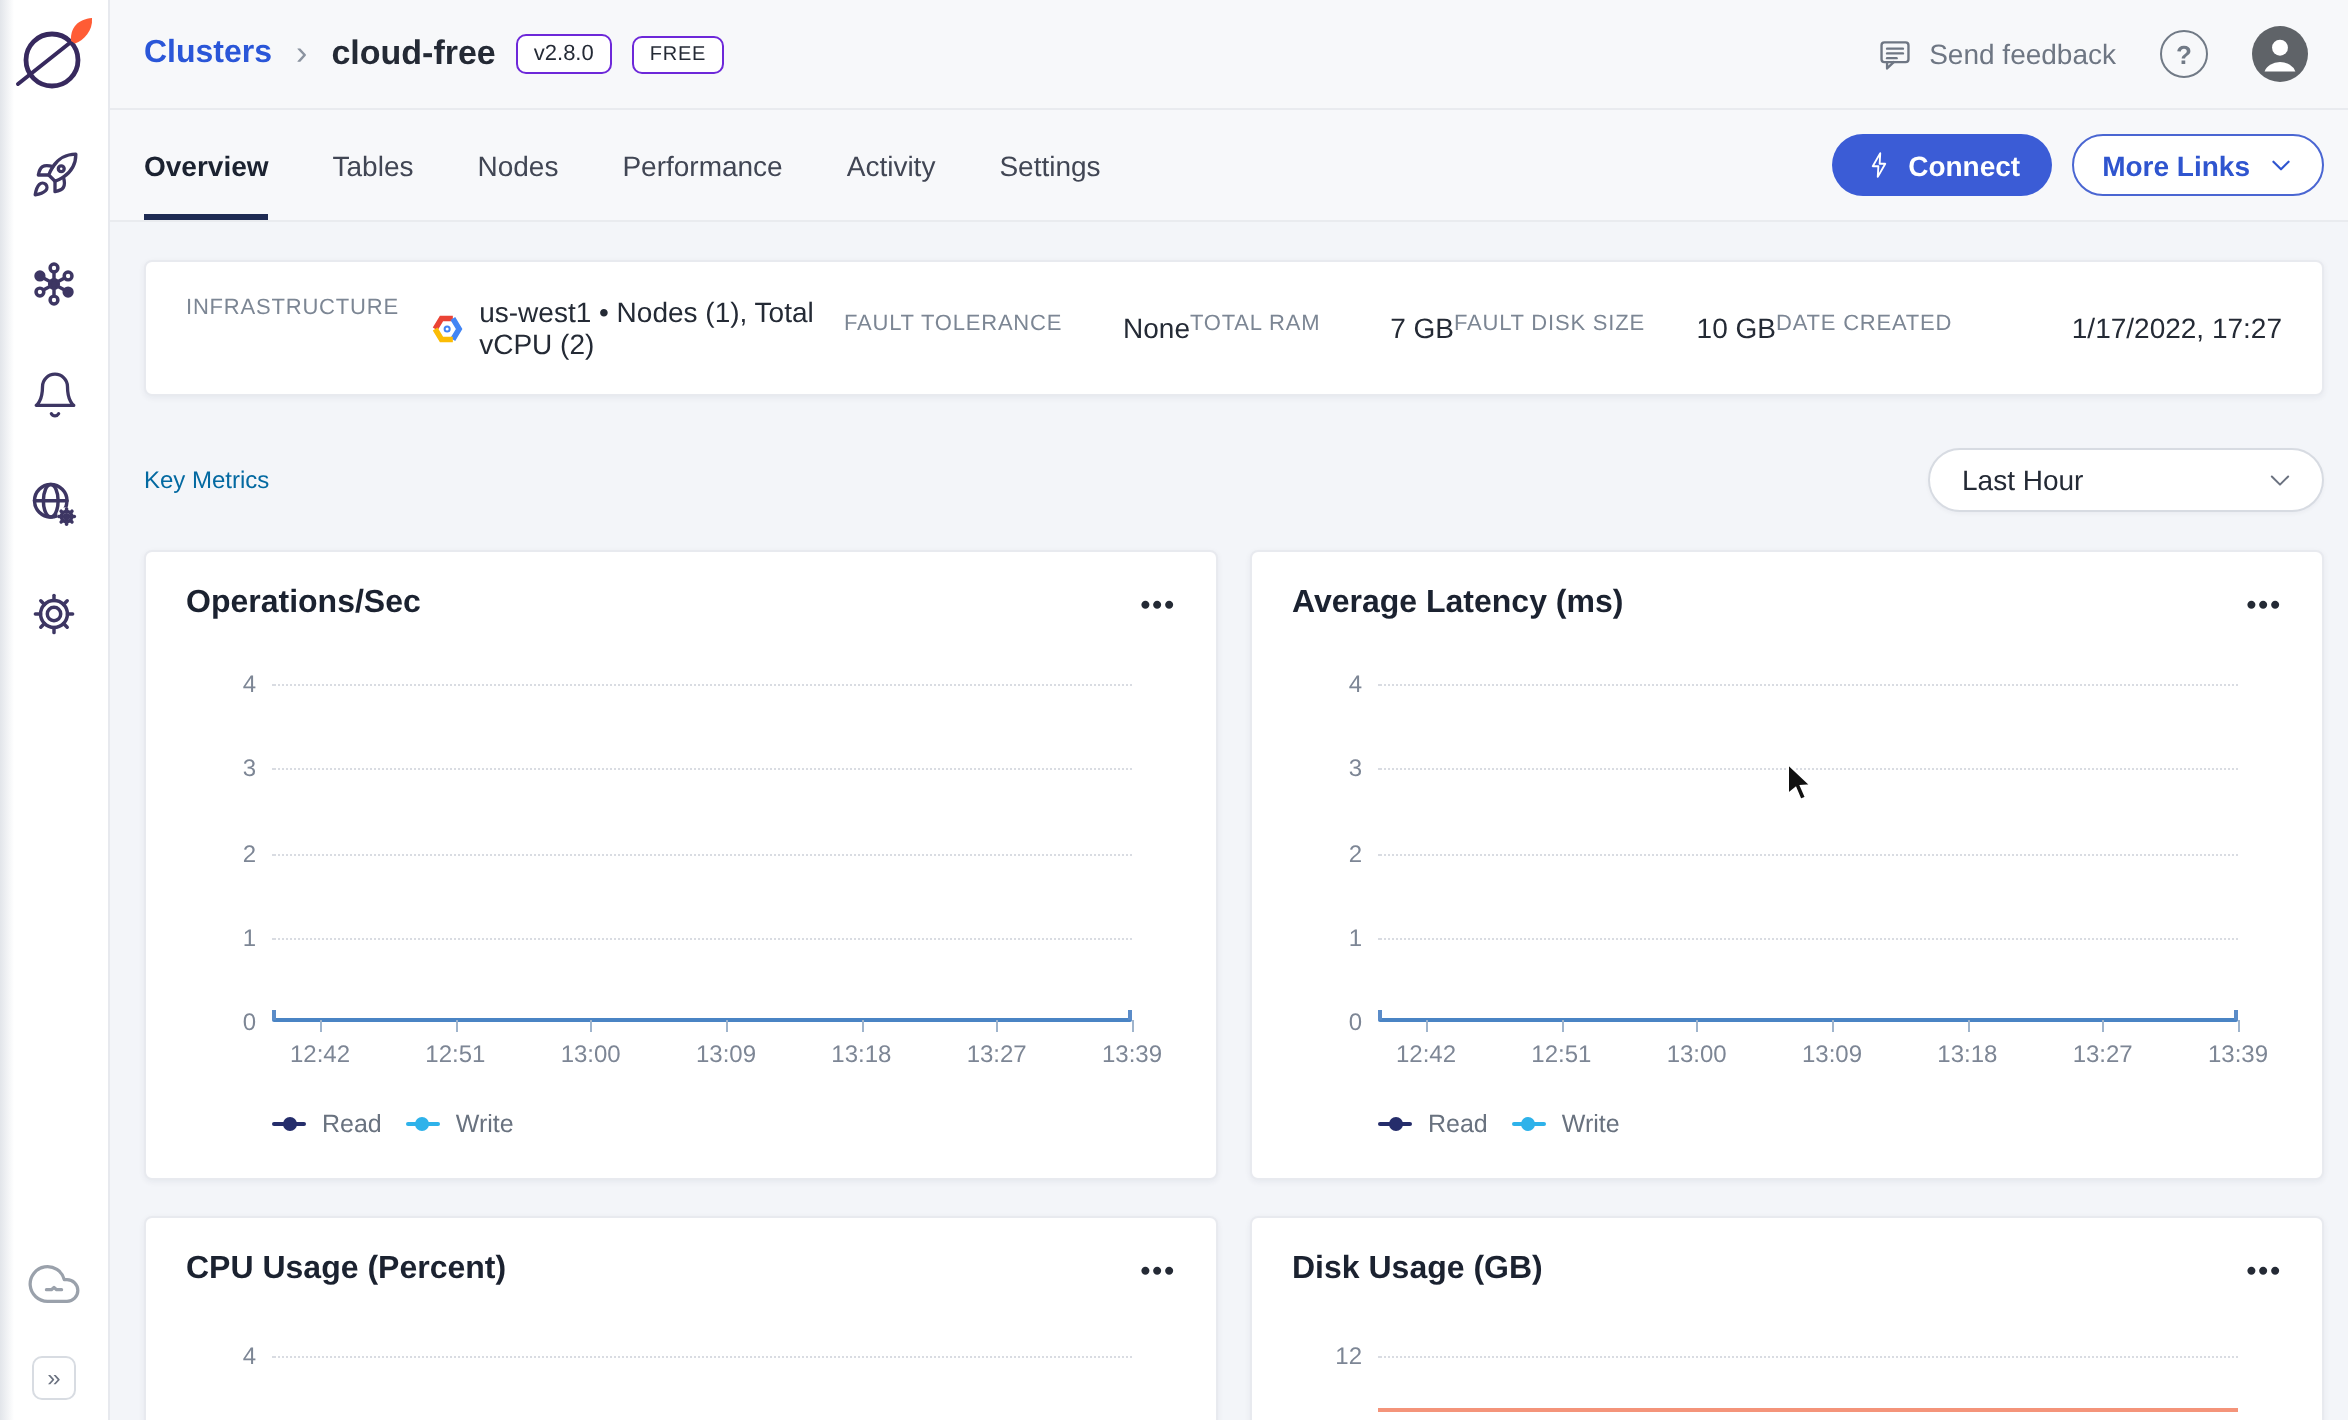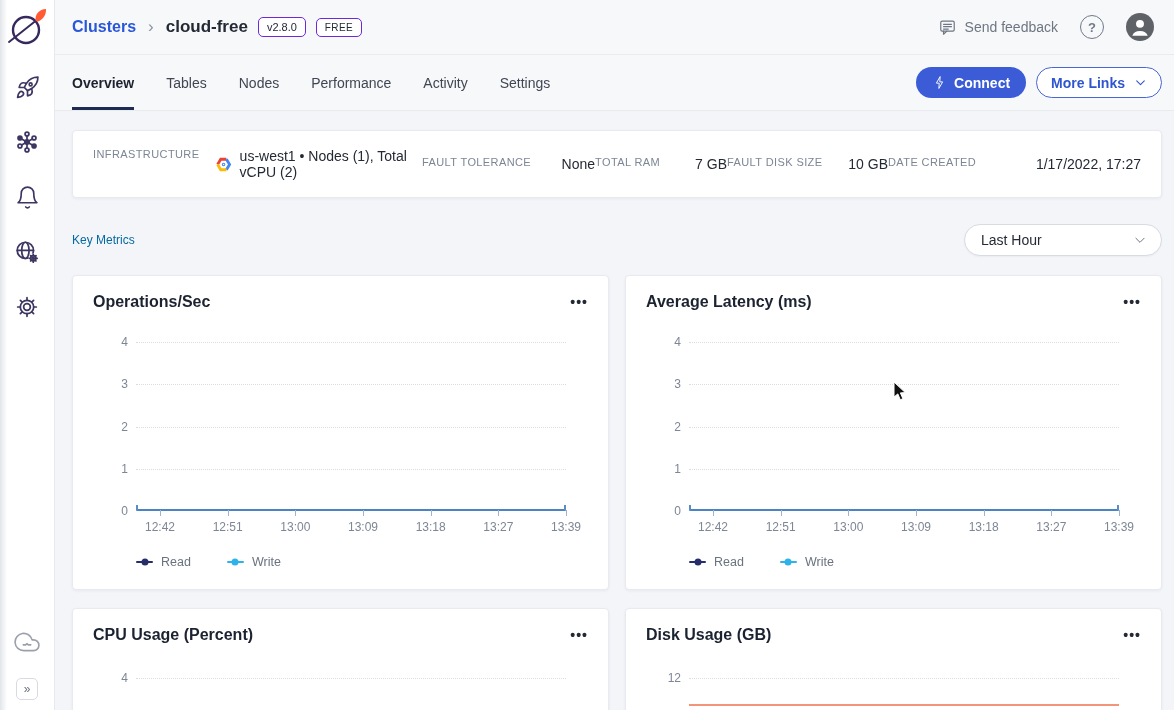--- a/index.html
+++ b/index.html
@@ -83,21 +83,21 @@
   .plot { position: absolute; left: 63px; right: 42px; top: 66px; height: 169px; }
   .ytick-label { position: absolute; left: -38px; width: 30px; text-align: right; transform: translateY(-50%);
             font-size: 12px; color: #7d8695; }
   .gridline { position: absolute; left: 0; right: 0; border-top: 1px dotted #d9dce2; }
   .zero-axis { position: absolute; left: 0; right: 0; bottom: 0; height: 2px; border-radius: 1px; }
   .axis-cap { position: absolute; bottom: 1px; width: 2px; height: 5px; background: #5b8cc8; }
   .axis-cap.left { left: 0; } .axis-cap.right { right: 0; }
   .xtick { position: absolute; bottom: -5px; width: 1px; height: 6px; background: #9fb4cc; }
   .xtick-label { position: absolute; top: calc(100% + 9px); transform: translateX(-50%); font-size: 12px;
             color: #7d8695; white-space: nowrap; }
-  .legend { position: absolute; left: 63px; top: 279px; display: flex; gap: 36px; }
+  .legend { position: absolute; left: 63px; top: 279px; display: flex; gap: 12px; }
   .legend-item { display: flex; align-items: center; cursor: pointer; }
   .legend-marker { width: 17px; height: 2.5px; border-radius: 2px; position: relative; }
   .legend-dot { position: absolute; left: 50%; top: 50%; width: 7px; height: 7px; border-radius: 50%;
             background: inherit; transform: translate(-50%,-50%); }
   .legend-label { font-size: 12.5px; color: #69727f; margin-left: 8px; }
   .capacity-line { position: absolute; left: 0; right: 0; height: 2px; }
 
   
   .cursor { position: fixed; left: 893px; top: 381px; pointer-events: none; z-index: 99; }
 </style>

